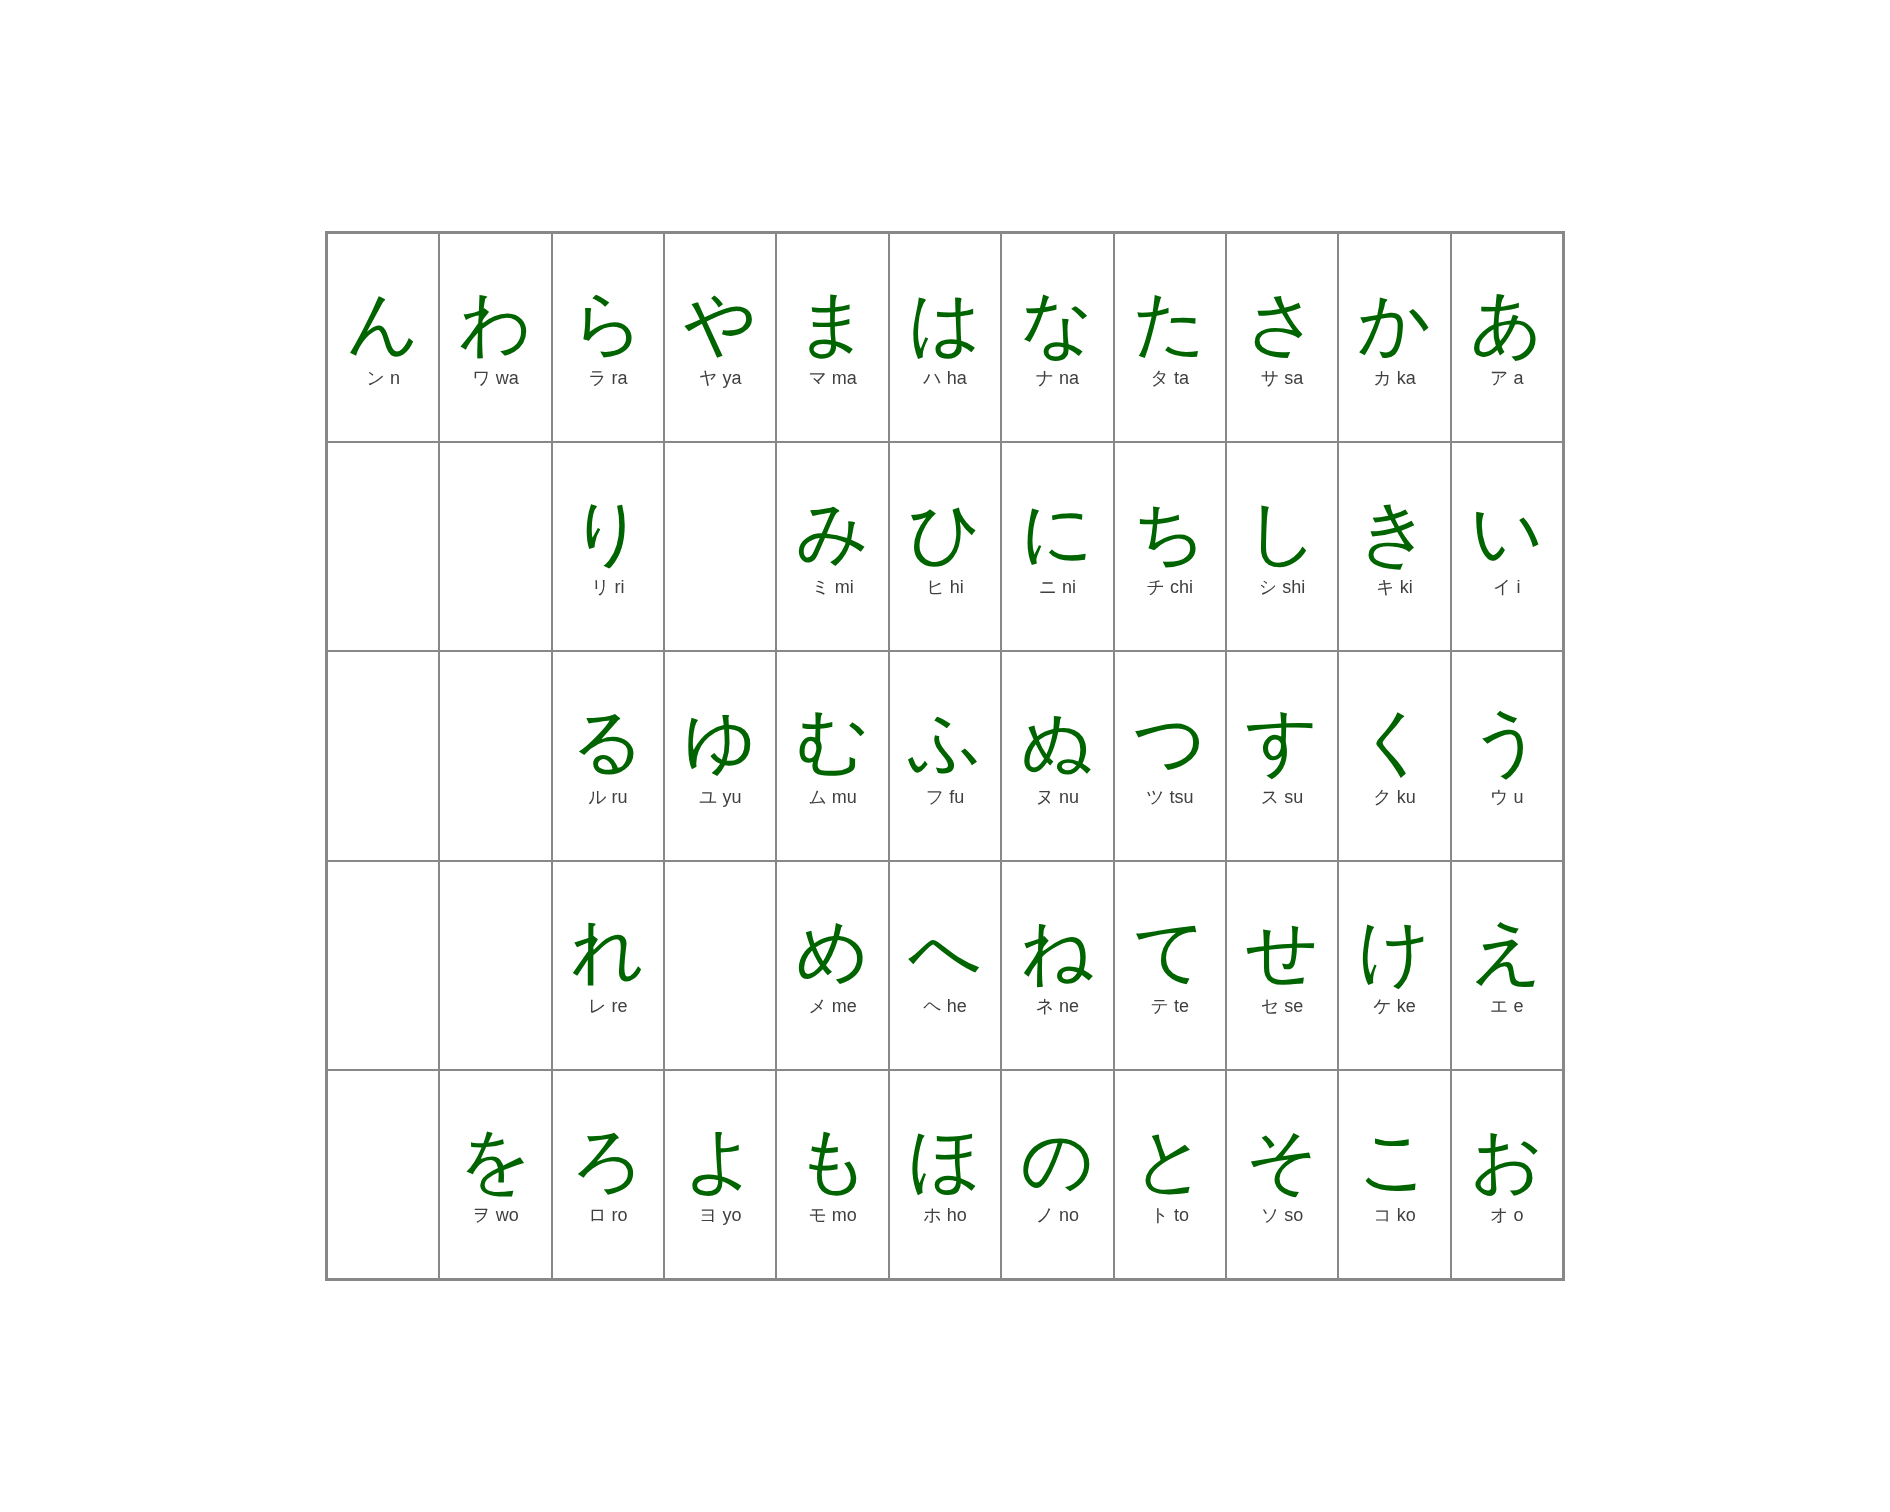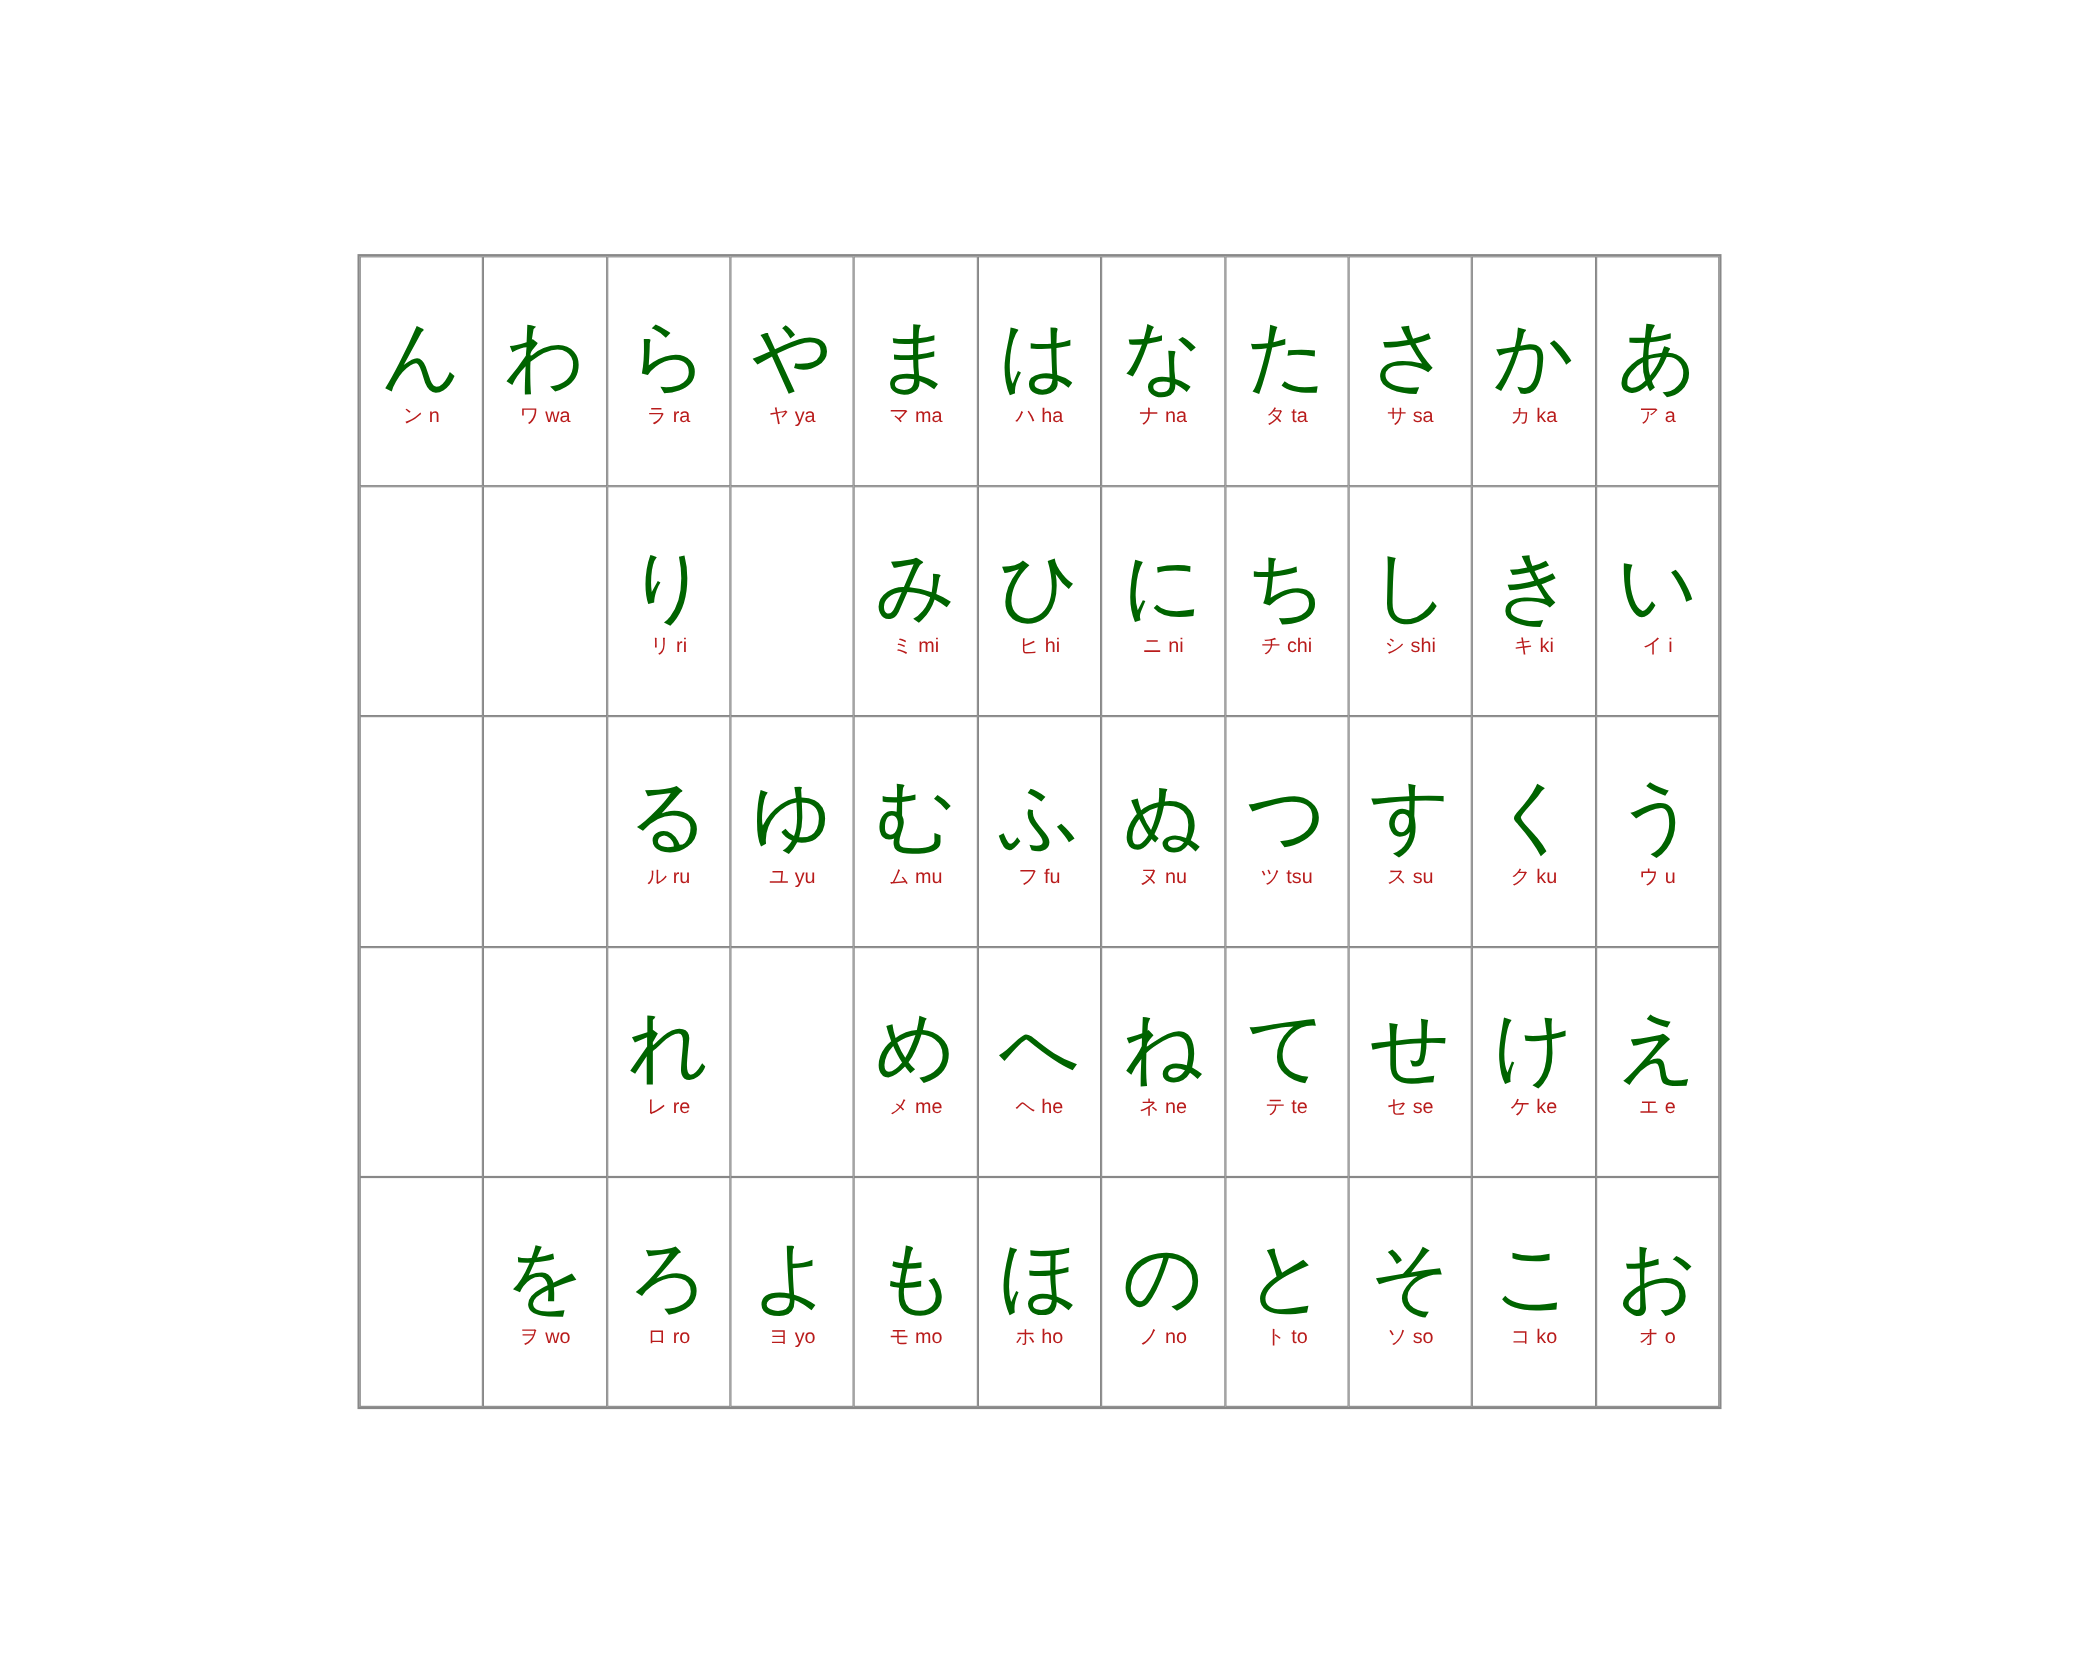--- a/index.html
+++ b/index.html
@@ -28,21 +28,21 @@
       padding: 4px 2px;
       position: relative;
     }
     .hiragana {
       color: #006400;
       font-size: 72px;
       line-height: 1.1;
       font-family: "MS Mincho", "Yu Mincho", "Hiragino Mincho Pro", serif;
     }
     .label {
-      color: #b91c1c;
+      color: #404040;
       font-size: 18px;
       margin-top: 2px;
       font-family: "MS Gothic", "Yu Gothic", sans-serif;
     }
   </style>
 </head>
 <body>
 
 <div class="grid-container">
 <div class="cell">

